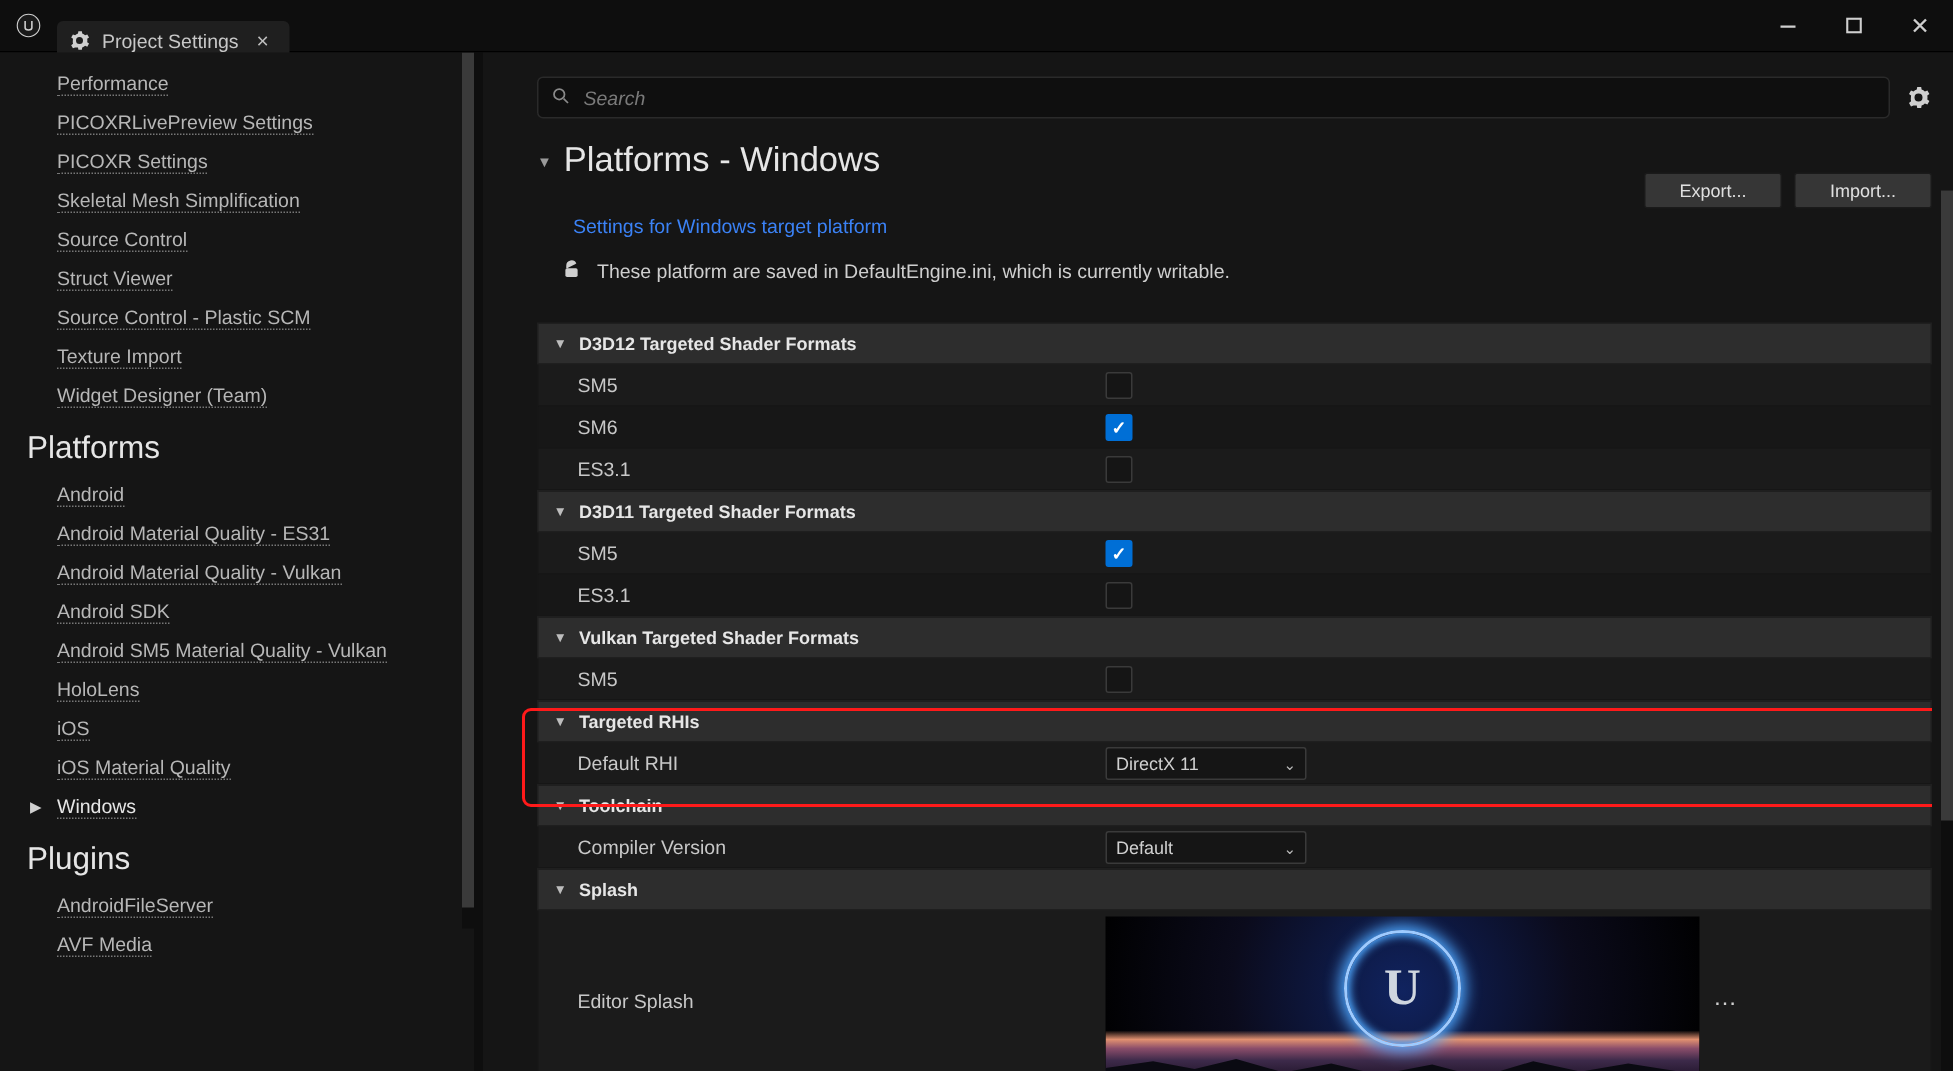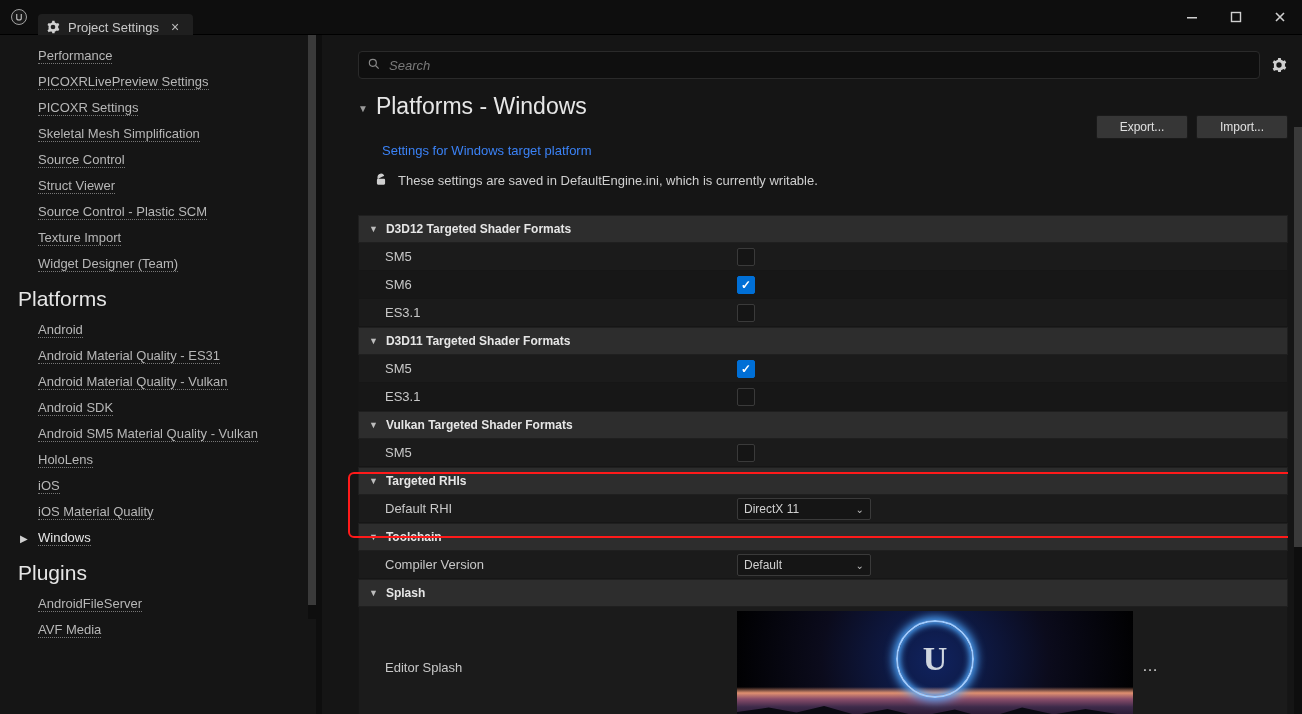--- a/index.html
+++ b/index.html
@@ -370,21 +370,21 @@
         </div>
       </div>
       <div class="subtitle">Settings for Windows target platform</div>
       <div class="saveline">
         <span class="lock-icon">
           <svg viewBox="0 0 24 24" width="14" height="16">
               <path fill="#cfcfcf" d="M7 10V7a5 5 0 0 1 9.6-2" stroke="#cfcfcf" stroke-width="2"></path>
               <rect x="5" y="10" width="14" height="10" rx="2" fill="#cfcfcf"></rect>
             </svg>
         </span>
-        <span>These settings are saved in DefaultEngine.ini, which is currently writable.</span>
+        <span>These platform are saved in DefaultEngine.ini, which is currently writable.</span>
       </div>
     </div>
 
     <div class="props">
       <div class="props-inner">
 
         <div class="section-hdr">
             <span class="arrow">▼</span>
             <span>D3D12 Targeted Shader Formats</span>
           </div>

